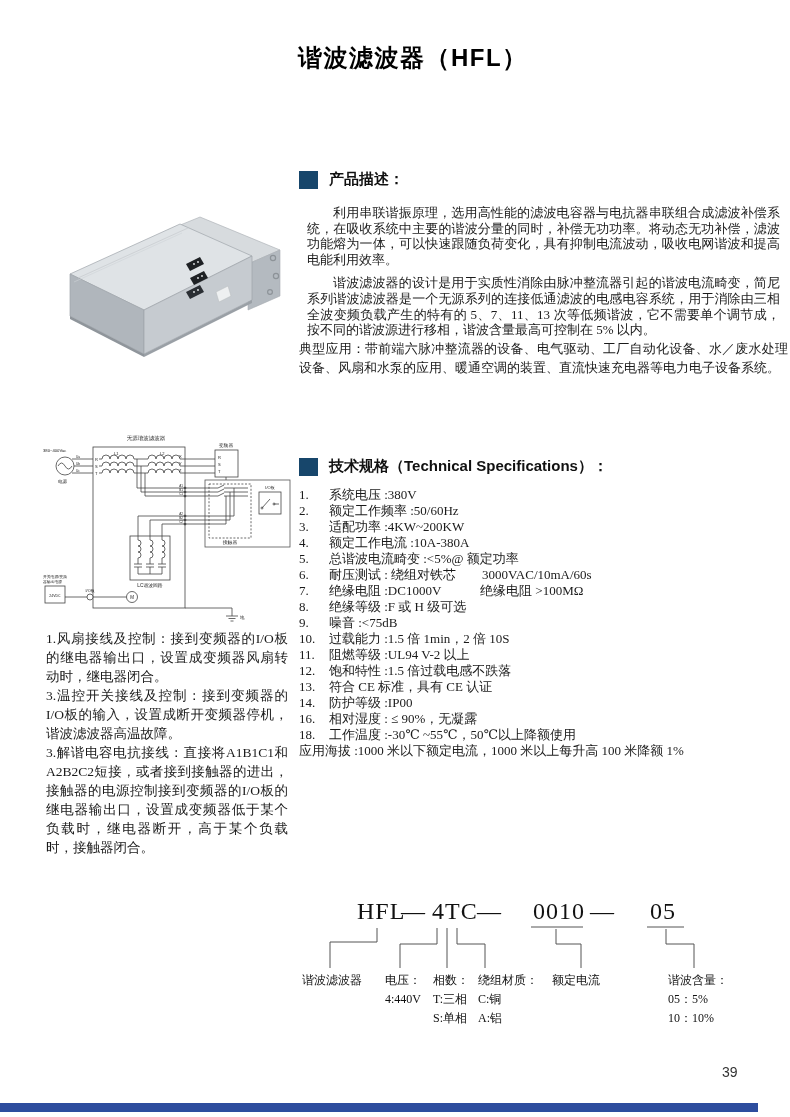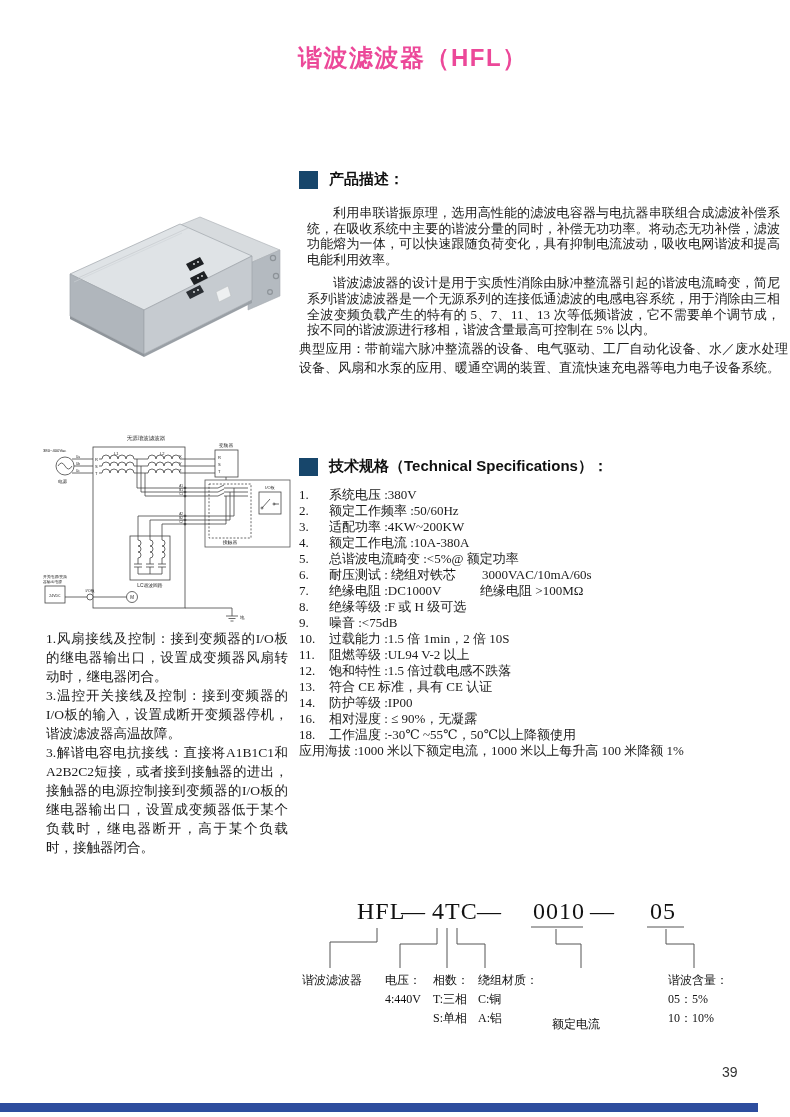--- a/index.html
+++ b/index.html
@@ -1,19 +1,19 @@
 <!DOCTYPE html>
 <html><head>
 <meta charset="utf-8">
 <style>
   html,body{margin:0;padding:0;background:#ffffff;}
   .page{position:relative;width:790px;height:1117px;background:#ffffff;overflow:hidden;
         font-family:"Liberation Serif","DejaVu Serif",serif;color:#1a1a1a;}
   .doc-title{position:absolute;left:298px;top:42px;font-family:"Liberation Sans","DejaVu Sans",sans-serif;
-        font-weight:bold;font-size:24px;letter-spacing:1.5px;color:#ec4899;}
+        font-weight:bold;font-size:24px;letter-spacing:1.5px;color:#000000;}
   .section-head{position:absolute;display:flex;align-items:center;gap:11px;
         font-family:"Liberation Sans","DejaVu Sans",sans-serif;font-weight:bold;font-size:15px;color:#111;}
   .bullet{width:19px;height:18px;background:#17466b;flex:none;}
   .desc-block{position:absolute;left:299px;top:197px;width:489px;font-size:13px;line-height:15.6px;
         text-align:justify;}
   .desc-block p{margin:8px;text-indent:2em;}
   .apps-block{position:absolute;left:299px;top:339px;width:489px;font-size:13px;line-height:19px;
         text-align:justify;margin:0;}
   .photo-svg{position:absolute;left:48px;top:212px;}
   .diagram-svg{position:absolute;left:38px;top:428px;}
@@ -295,21 +295,21 @@
 
     <div class="mc-label" style="left:2px;top:73px;">谐波滤波器</div>
     <div class="mc-label" style="left:85px;top:73px;">电压：</div>
     <div class="mc-label" style="left:85px;top:92px;">4:440V</div>
     <div class="mc-label" style="left:133px;top:73px;">相数：</div>
     <div class="mc-label" style="left:133px;top:92px;">T:三相</div>
     <div class="mc-label" style="left:133px;top:111px;">S:单相</div>
     <div class="mc-label" style="left:178px;top:73px;">绕组材质：</div>
     <div class="mc-label" style="left:178px;top:92px;">C:铜</div>
     <div class="mc-label" style="left:178px;top:111px;">A:铝</div>
-    <div class="mc-label" style="left:252px;top:73px;margin-top:44px;">额定电流</div>
+    <div class="mc-label" style="left:252px;top:73px;">额定电流</div>
     <div class="mc-label" style="left:368px;top:73px;">谐波含量：</div>
     <div class="mc-label" style="left:368px;top:92px;">05：5%</div>
     <div class="mc-label" style="left:368px;top:111px;">10：10%</div>
   </div>
 
   <div class="page-number">39</div>
   <div class="footer-bar"></div>
 
 </div>
 

